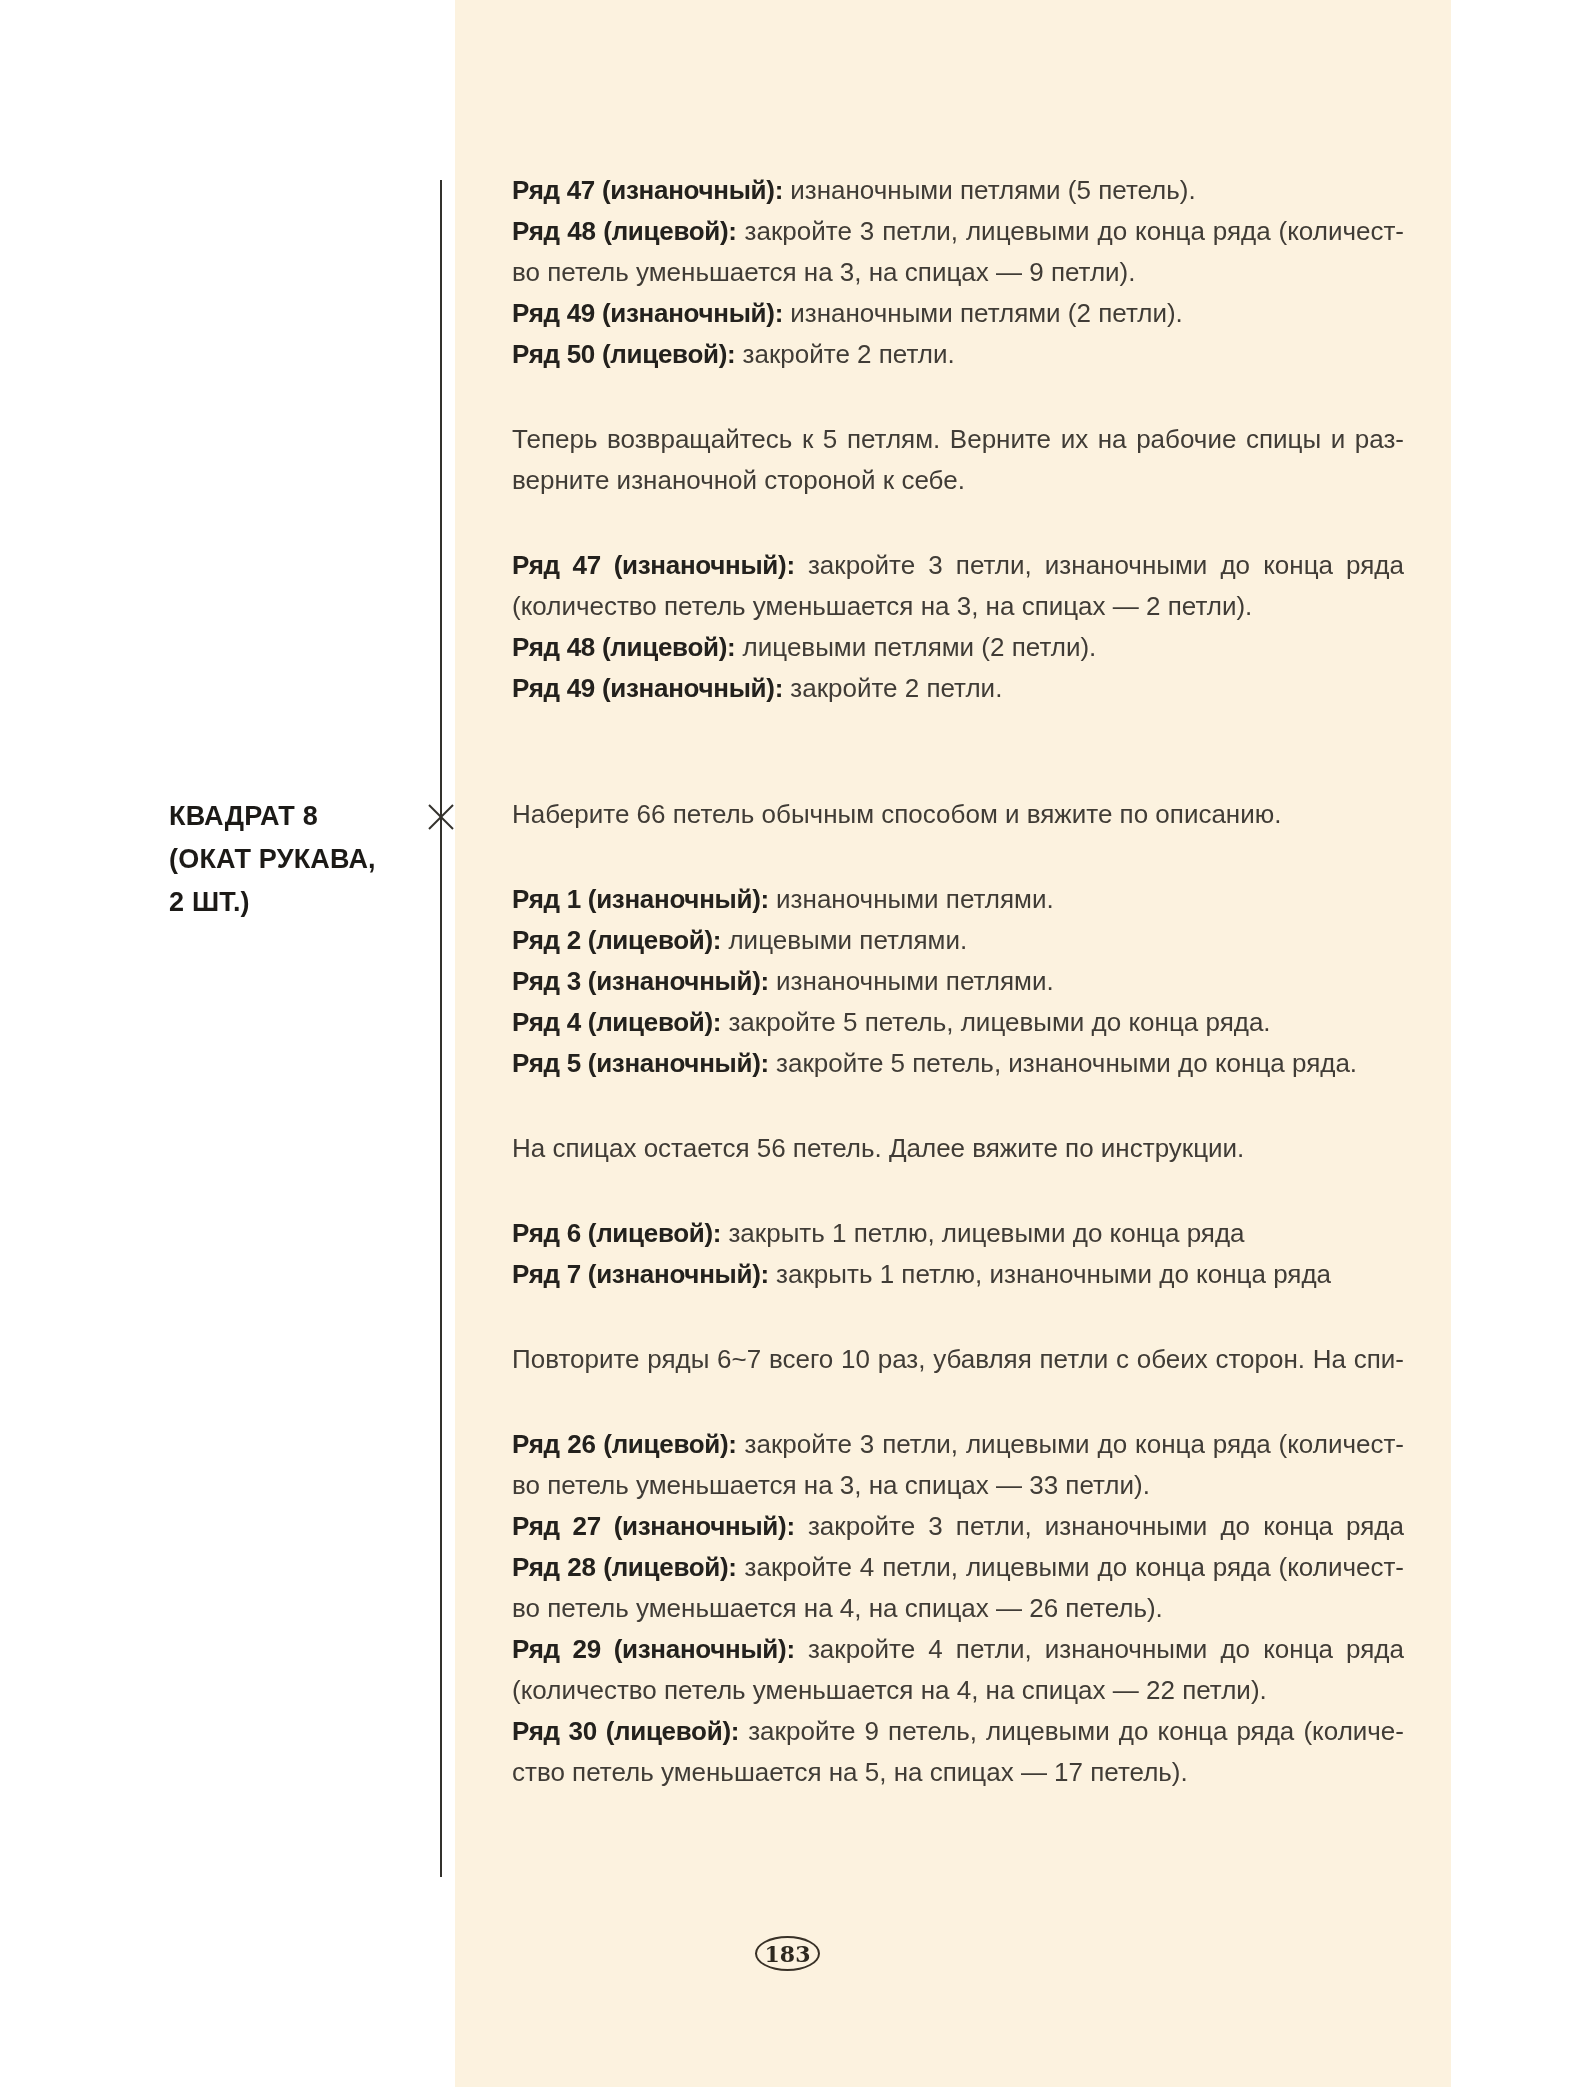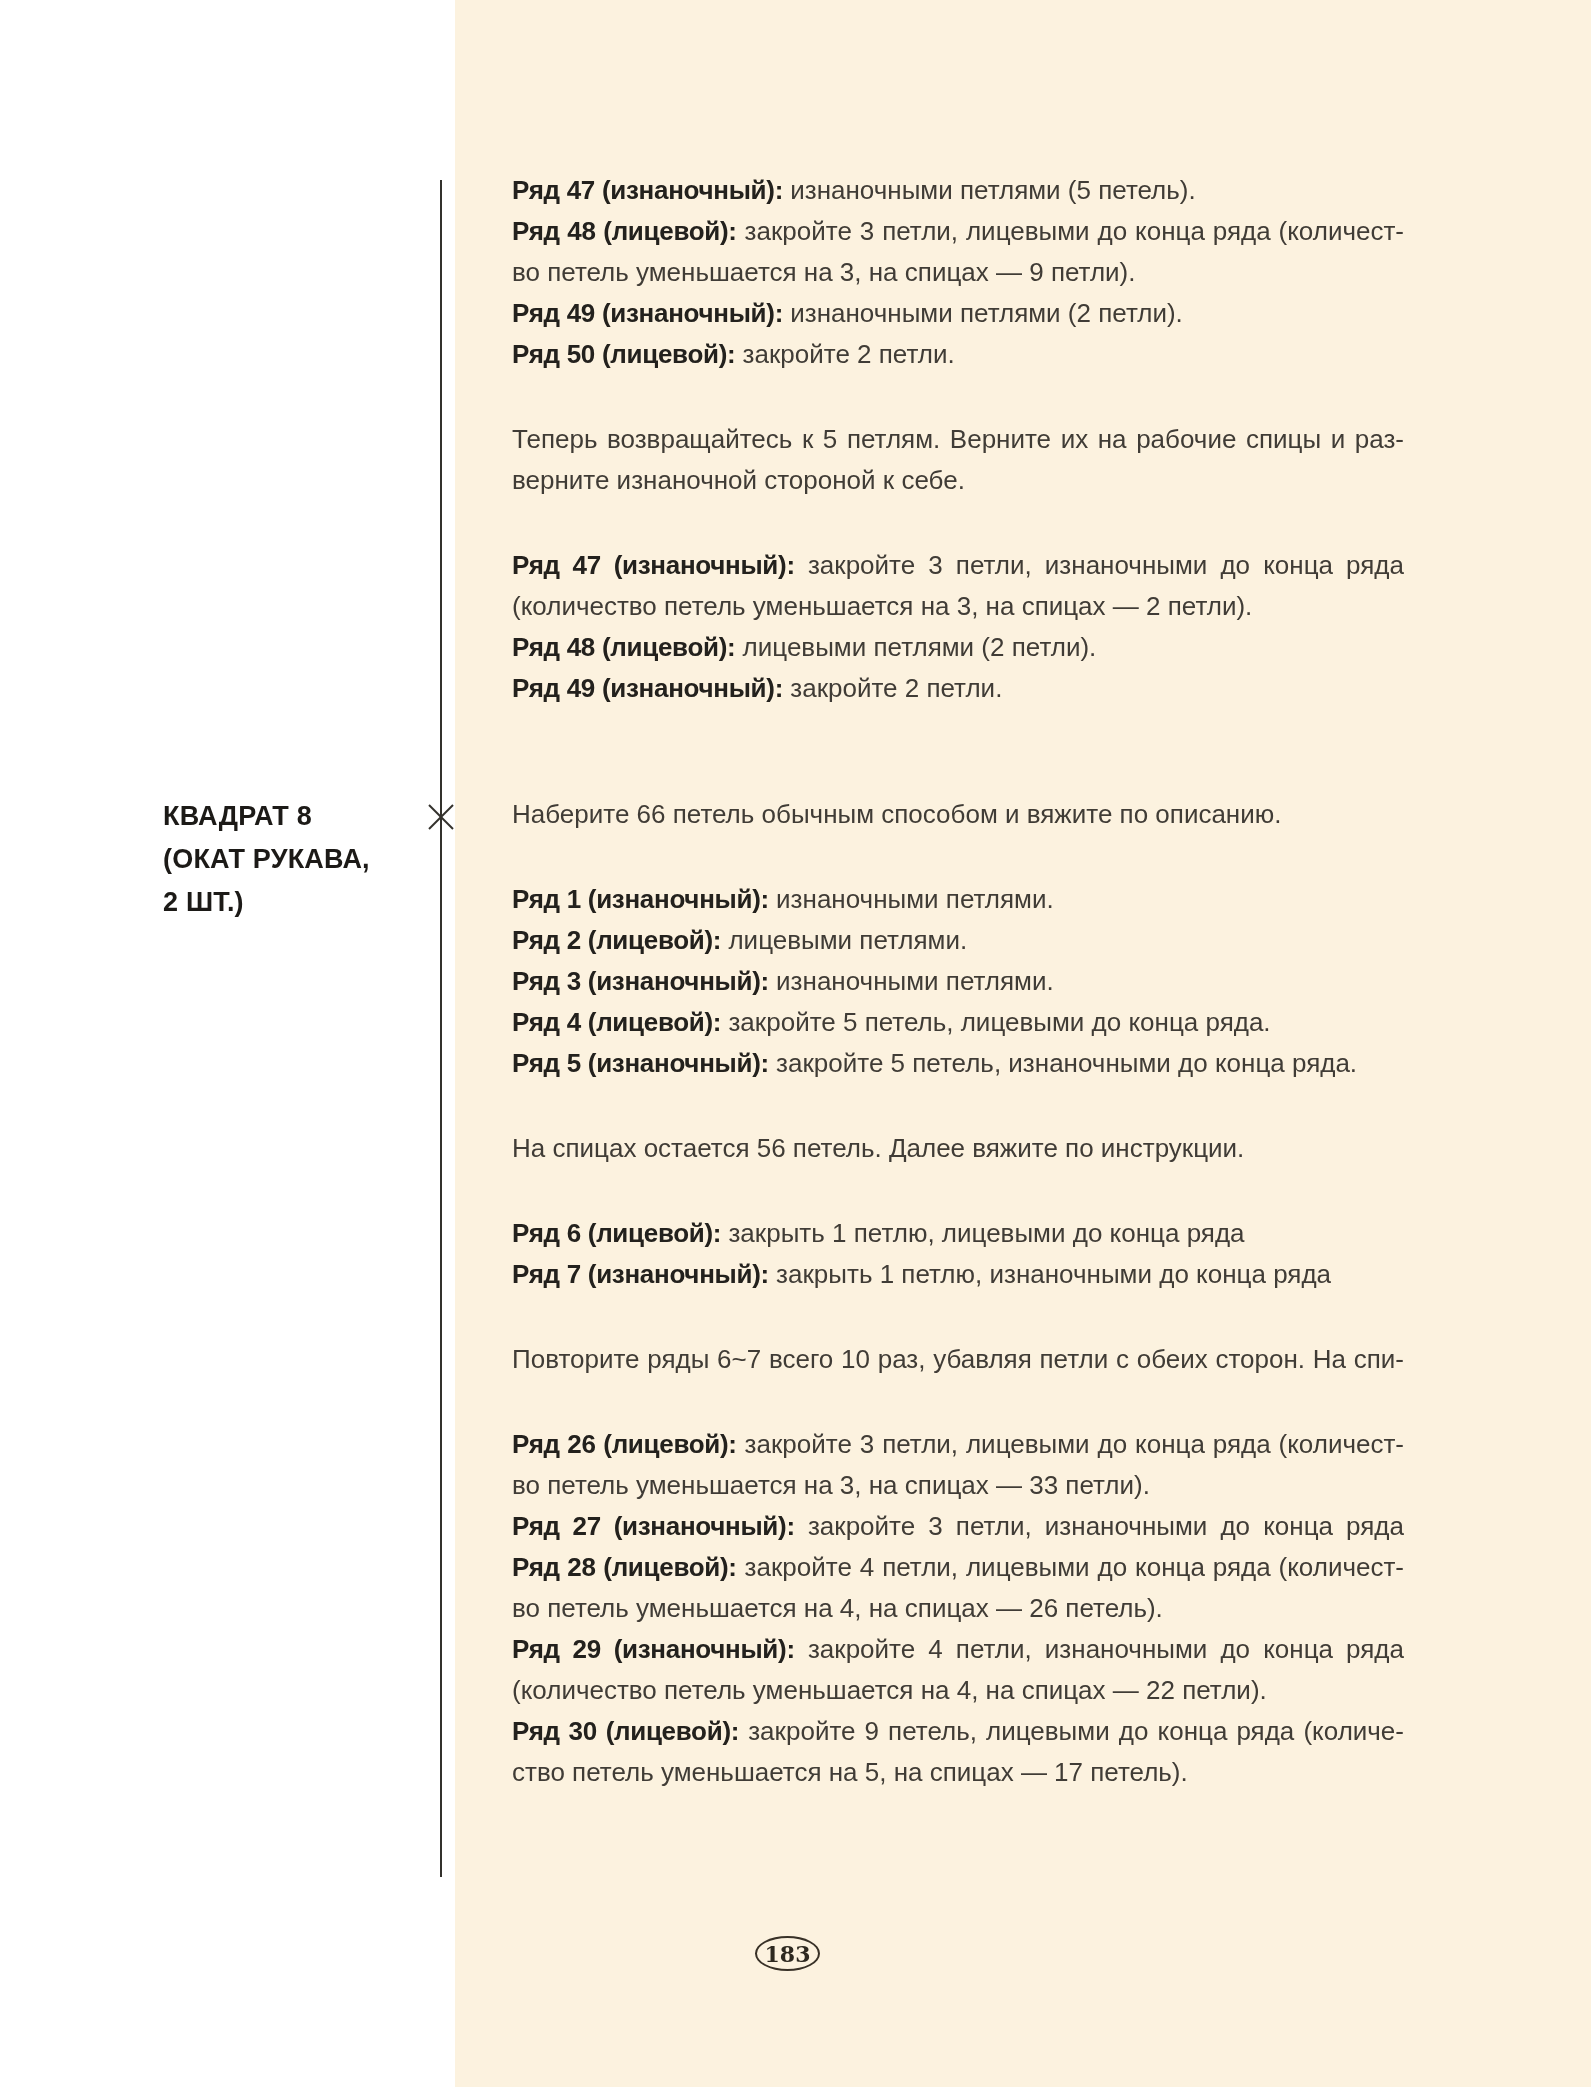--- a/index.html
+++ b/index.html
@@ -8,37 +8,37 @@
     position: relative;
     width: 1591px;
     height: 2087px;
     background: #ffffff;
     overflow: hidden;
     font-family: "Liberation Sans", "DejaVu Sans", sans-serif;
   }
   .content-panel {
     position: absolute;
     left: 455px; top: 0;
-    width: 1136px; height: 2087px;
+    width: 996px; height: 2087px;
     background: #fcf2df;
   }
   .divider-line {
     position: absolute;
     left: 440px; top: 180px;
     width: 2px; height: 1697px;
     background: #33312c;
   }
   .cross-mark {
     position: absolute;
     left: 426px; top: 802px;
     width: 30px; height: 30px;
   }
   .sidebar-heading {
     position: absolute;
-    left: 163px; top: 795px;
+    left: 169px; top: 795px;
     width: 270px;
     font-weight: 700;
     font-size: 27px;
     line-height: 43px;
     color: #1c1a17;
     letter-spacing: 0.2px;
   }
   .text-column {
     position: relative;
     margin-left: 57px;

